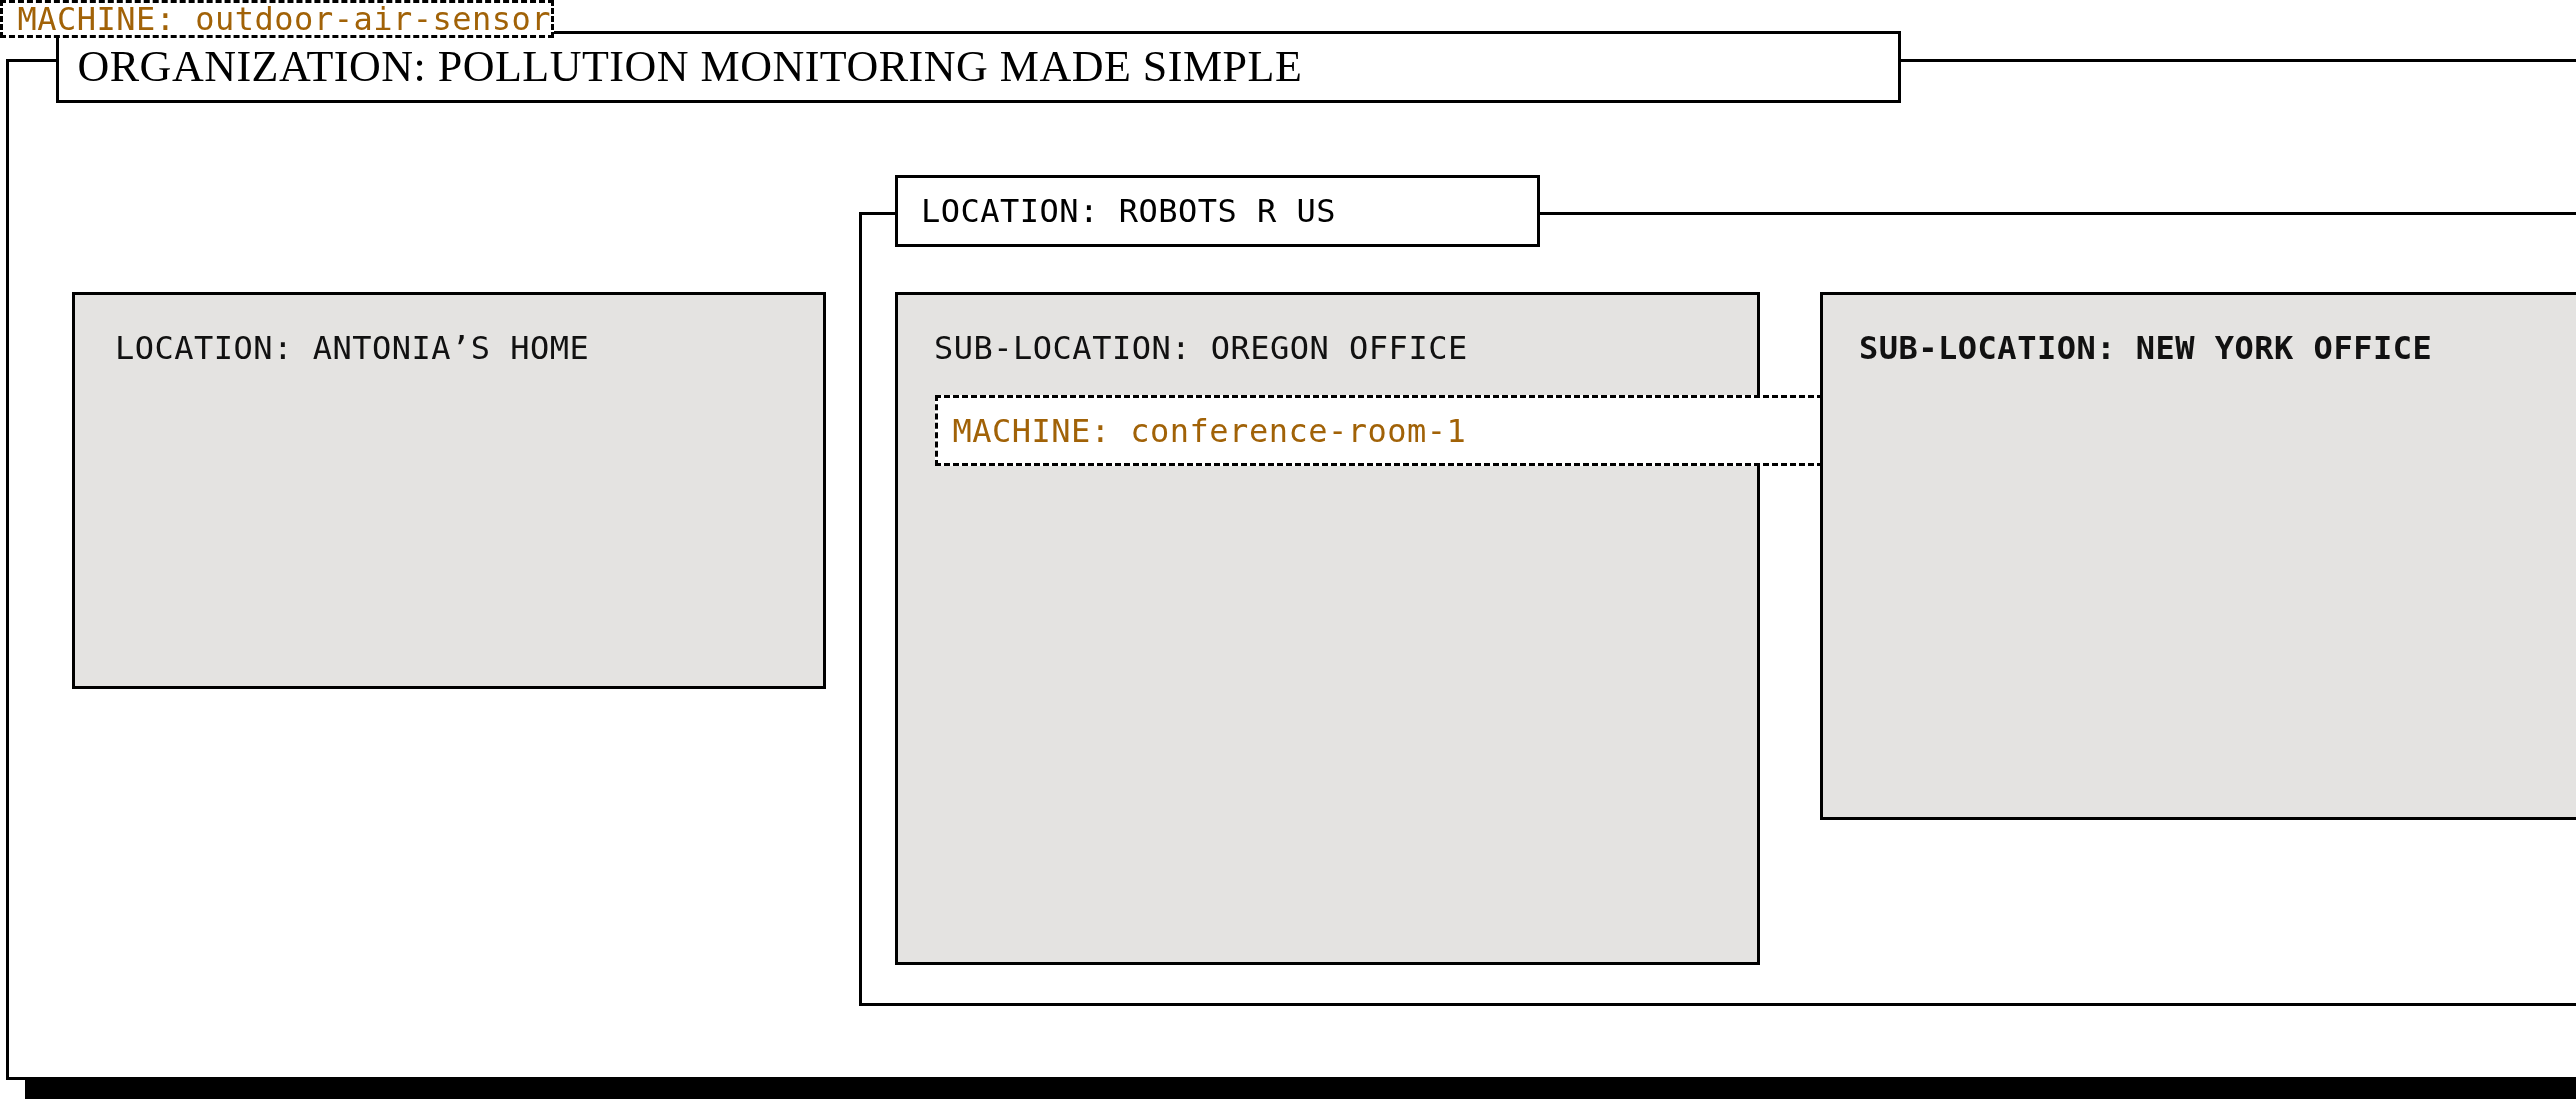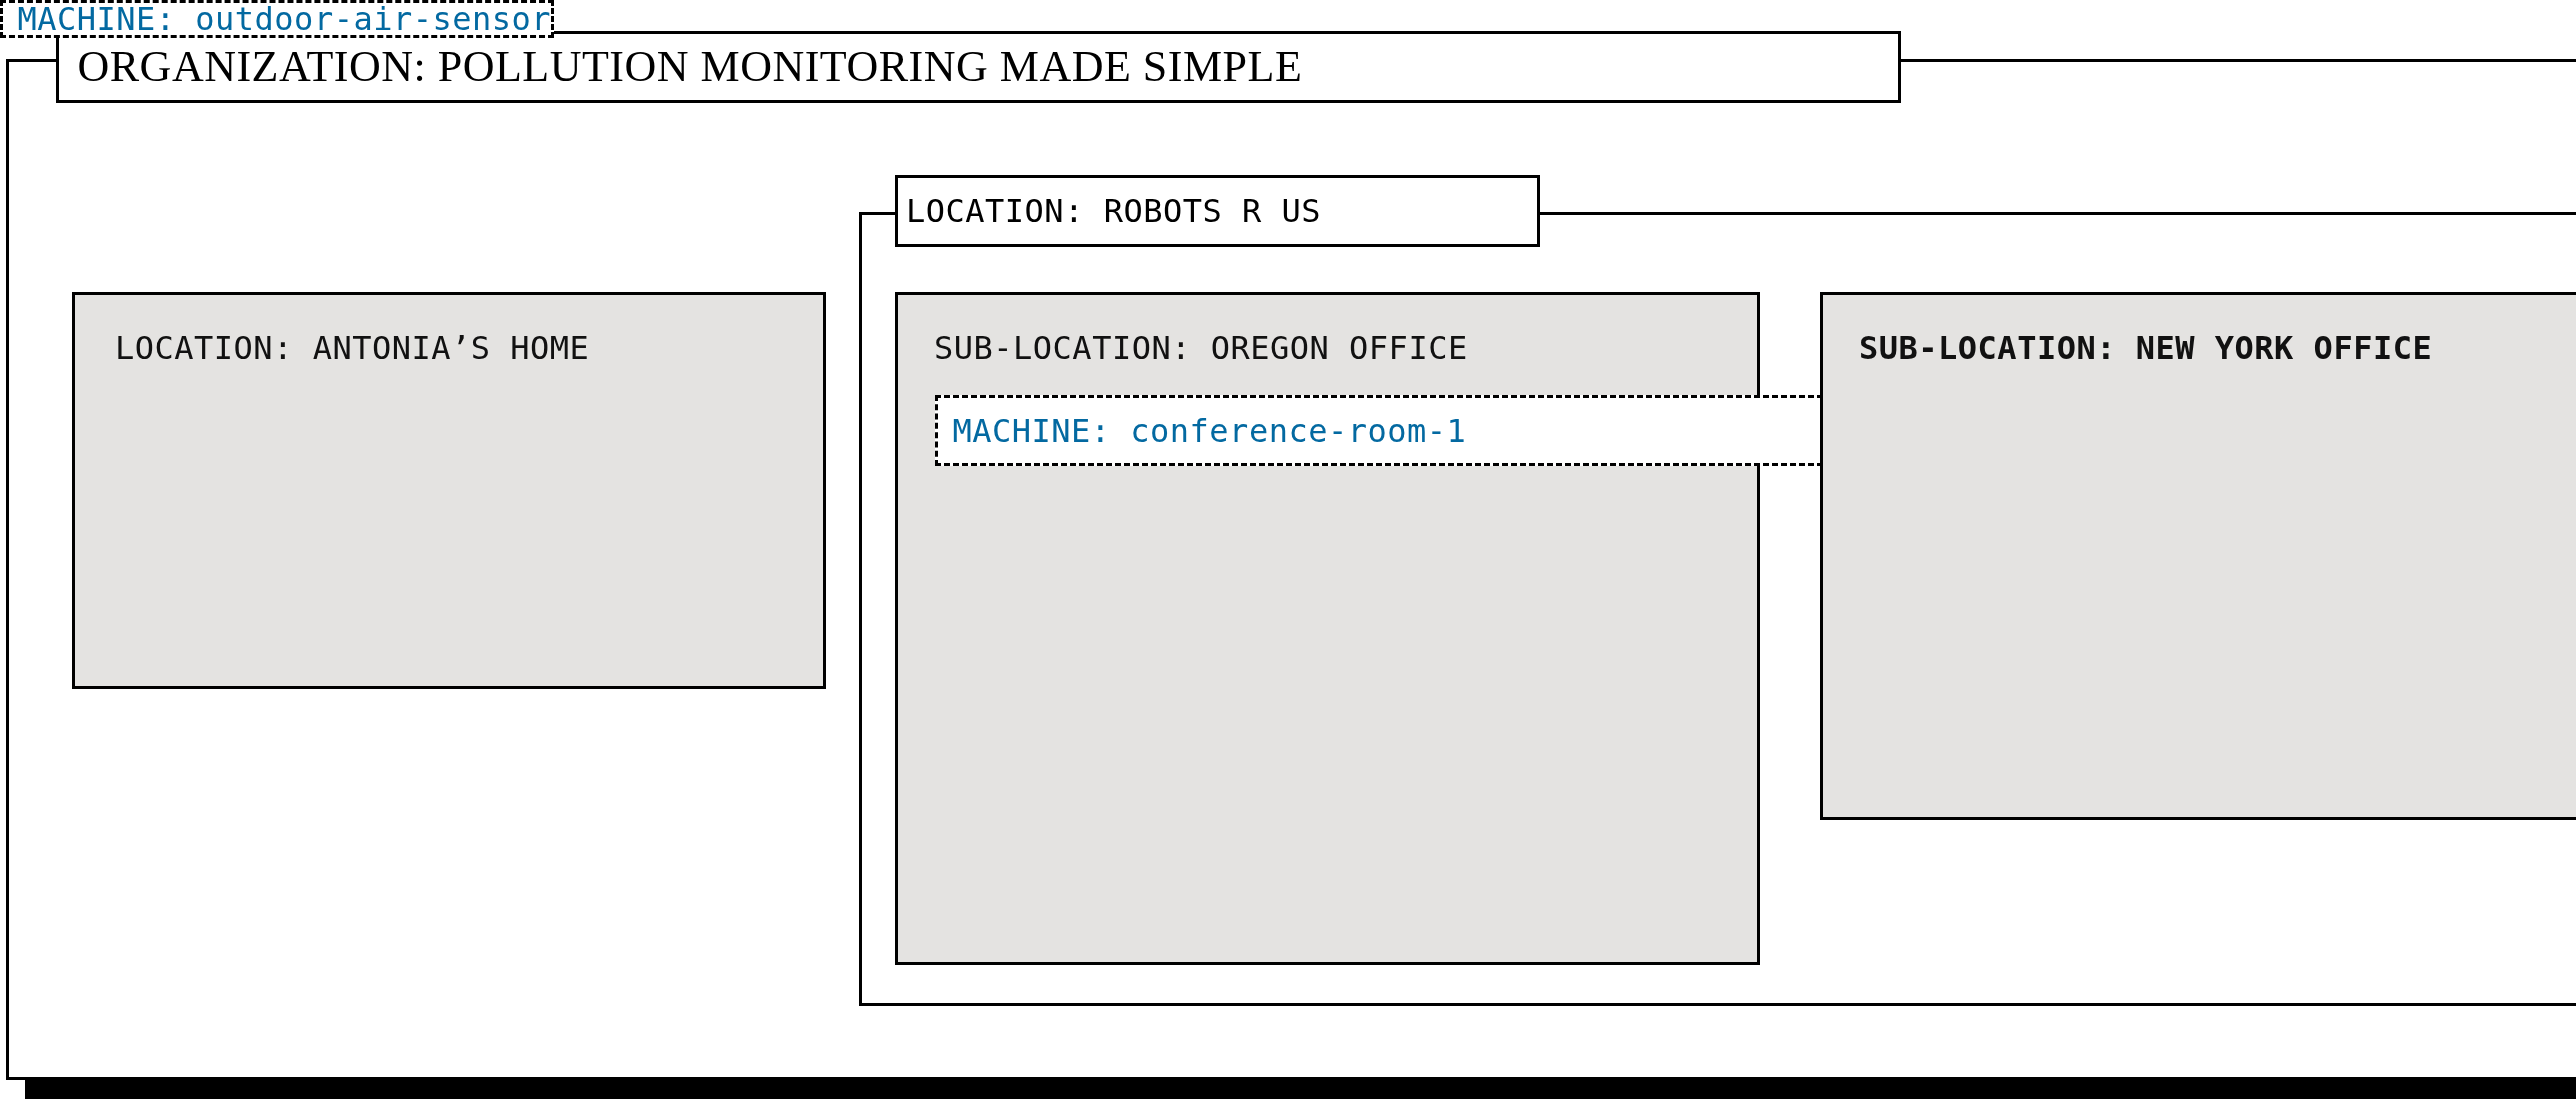--- a/index.html
+++ b/index.html
@@ -75,21 +75,21 @@
   }
   .loc-title-box {
     left: 895px;
     top: 175px;
     width: 645px;
     height: 72px;
     border: 3.6px solid #000000;
     background: #ffffff;
     display: flex;
     align-items: center;
-    padding-left: 8px;
+    padding-left: 23px;
   }
   .loc-title-text {
     font-size: 32px;
     line-height: 1;
     letter-spacing: 0.5px;
     color: #000000;
     white-space: nowrap;
   }
 
   
@@ -120,21 +120,21 @@
     border: 3.6px dashed #000000;
     background: #ffffff;
     display: flex;
     align-items: center;
     padding-left: 14.4px;
   }
   .machine-text {
     font-size: 32px;
     line-height: 1;
     letter-spacing: 0.5px;
-    color: #0369a1;
+    color: #a16207;
     white-space: nowrap;
   }
 
   
   .m-a0 { left: 111px; top: 395px;  width: 675px; height: 71px; }
   .m-a1 { left: 111px; top: 528px; width: 675px; height: 71px; }
 
   
   .m-o0 { left: 935px; top: 395px;  width: 924px; height: 71px; }
   .m-o1 { left: 935px; top": 0; }

